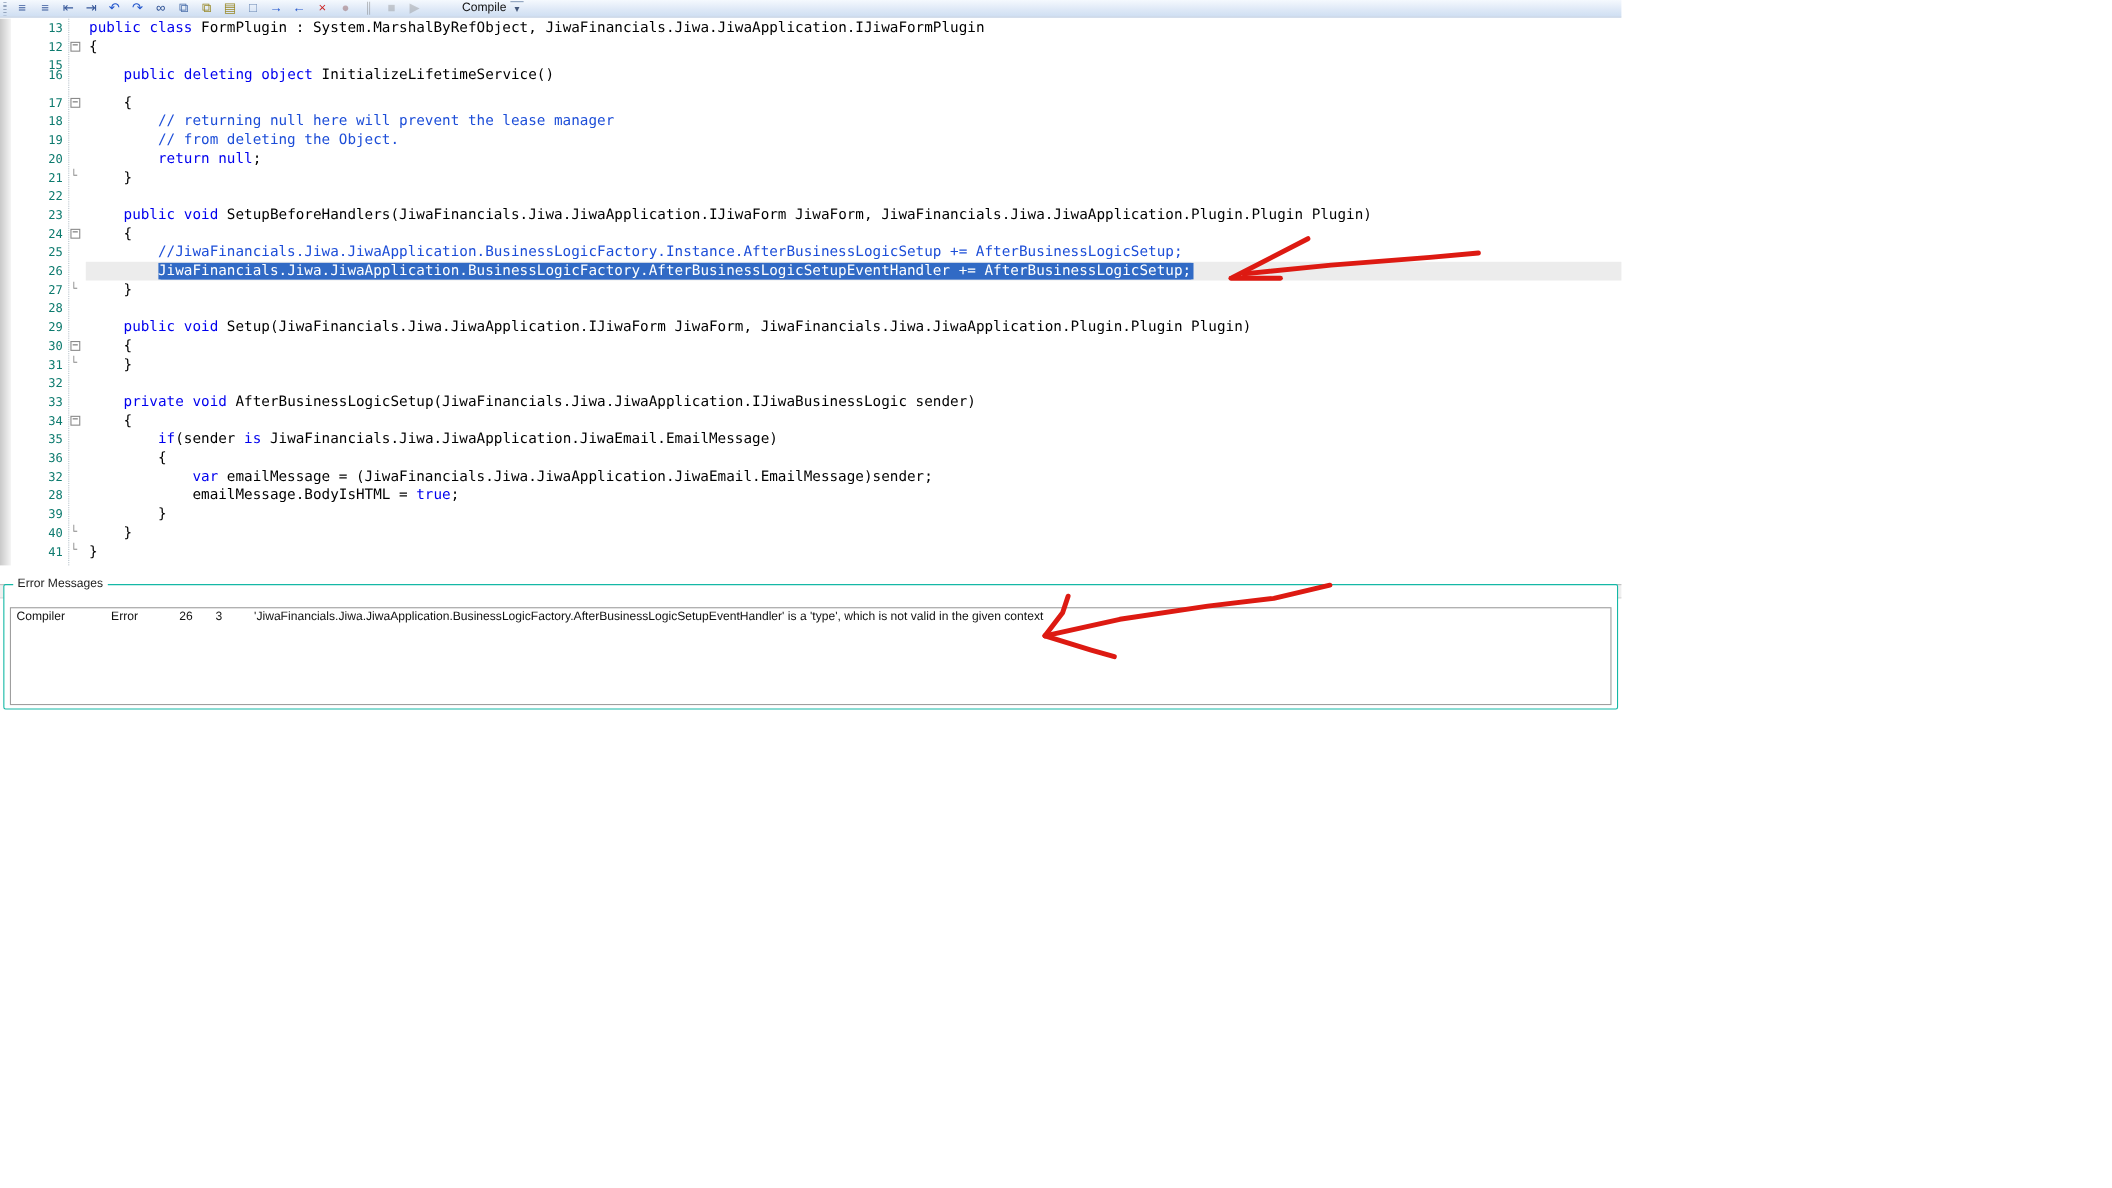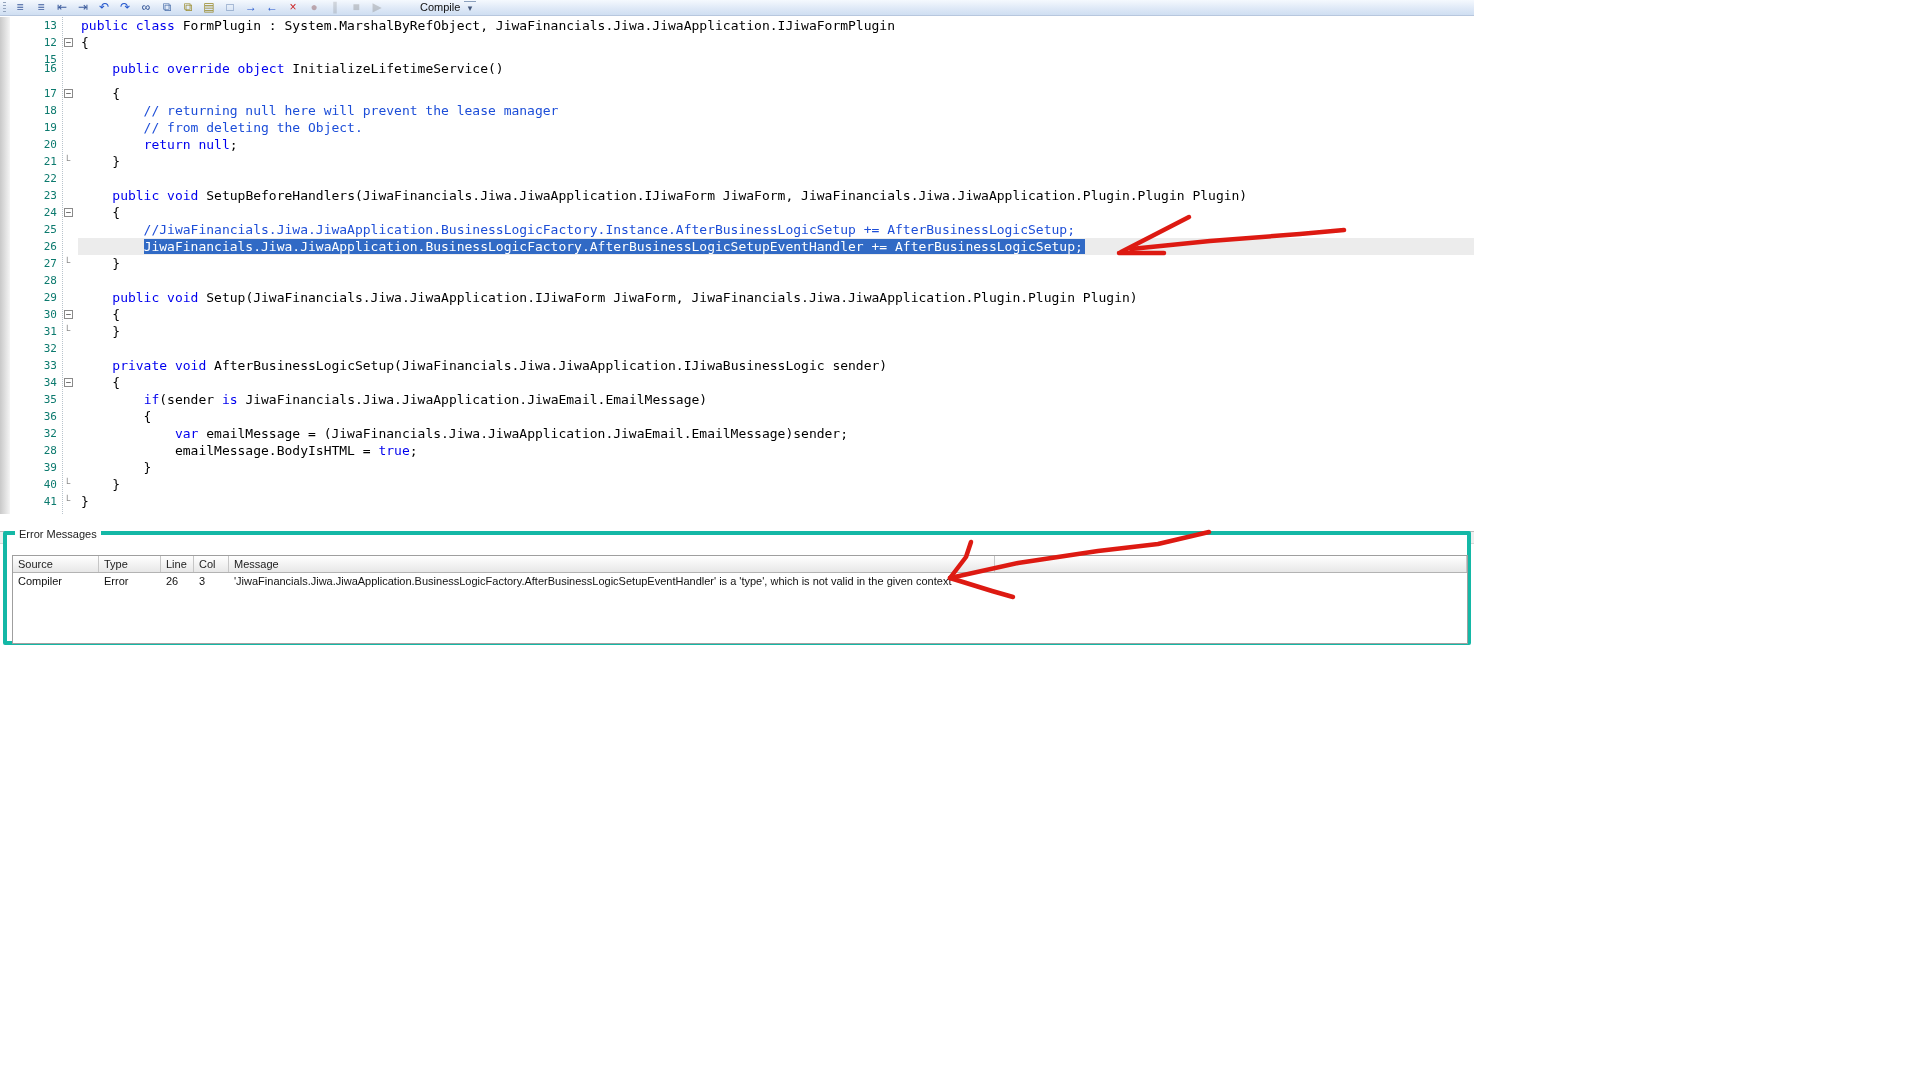--- a/index.html
+++ b/index.html
@@ -47,21 +47,21 @@
 
   
   #hscroll { position:absolute; left:0; top:514px; width:1474px; height:13px;
              background:#efefef; border-top:1px solid #bdbdbd; border-bottom:1px solid #d7d7d7; }
   #hscroll-left { position:absolute; left:7px; top:1px; width:13px; height:10px;
                   background:linear-gradient(to bottom,#fdfdfd,#dcdcdc); border:1px solid #a7a7a7;
                   font-size:7px; line-height:9px; text-align:center; color:#555; }
 
   
   #error-panel { position:absolute; left:3px; top:531px; width:1468px; height:114px;
-                 border:4px solid #14b8a6; border-radius:2px; background:#fff; }
+                 border:1px solid #14b8a6; border-radius:2px; background:#fff; }
   #error-panel-title { position:absolute; left:8px; top:-7px; padding:0 4px; background:#fff;
                        font-size:11px; color:#222; }
   #error-grid { position:absolute; left:5px; top:20px; width:1456px; height:89px;
                 border:1px solid #9f9f9f; background:#fff; overflow:hidden; }
   #grid-head { height:17px; white-space:nowrap;
                background:linear-gradient(to bottom,#ffffff,#e7e7e7); border-bottom:1px solid #b3b3b3; }
   .hcell { display:inline-block; height:16px; padding-left:5px; font-size:11px; line-height:16px;
            color:#1c1c1c; border-right:1px solid #c6c6c6; vertical-align:top; overflow:hidden; }
   .erow { height:17px; white-space:nowrap; }
   .ecell { display:inline-block; height:17px; padding-left:5px; font-size:11px; line-height:16px;
@@ -95,21 +95,21 @@
           <span class="ln">12</span>
           <span class="foldbox">−</span>
           <span class="codetext"><span class="tok-t">{</span></span>
         </div>
         <div class="codeline" style="top: 34px;">
           <span class="ln">15</span>
           <span class="codetext"></span>
         </div>
         <div class="codeline" style="top: 43px;">
           <span class="ln">16</span>
-          <span class="codetext"><span class="tok-t">    </span><span class="tok-k">public</span><span class="tok-t"> </span><span class="tok-k">override</span><span class="tok-t"> </span><span class="tok-k">object</span><span class="tok-t"> InitializeLifetimeService()</span></span>
+          <span class="codetext"><span class="tok-t">    </span><span class="tok-k">public</span><span class="tok-t"> </span><span class="tok-k">deleting</span><span class="tok-t"> </span><span class="tok-k">object</span><span class="tok-t"> InitializeLifetimeService()</span></span>
         </div>
         <div class="codeline" style="top: 68px;">
           <span class="ln">17</span>
           <span class="foldbox">−</span>
           <span class="codetext"><span class="tok-t">    {</span></span>
         </div>
         <div class="codeline" style="top: 85px;">
           <span class="ln">18</span>
           <span class="codetext"><span class="tok-c">        // returning null here will prevent the lease manager</span></span>
         </div>
@@ -216,21 +216,20 @@
         </div>
       </div>
     <div id="hscroll">
       <div id="hscroll-left">◄</div>
     </div>
   </div>
 
   <div id="error-panel">
     <span id="error-panel-title">Error Messages</span>
     <div id="error-grid">
-      <div id="grid-head"><span class="hcell" style="width: 86px;">Source</span><span class="hcell" style="width: 62px;">Type</span><span class="hcell" style="width: 33px;">Line</span><span class="hcell" style="width: 35px;">Col</span><span class="hcell" style="width: 766px;">Message</span><span class="hcell" style="width: 472px;"></span></div>
       <div id="grid-rows">
           <div class="erow"><span class="ecell" style="width: 86px;">Compiler</span><span class="ecell" style="width: 62px;">Error</span><span class="ecell" style="width: 33px;">26</span><span class="ecell" style="width: 35px;">3</span><span class="ecell" style="width: 766px;">'JiwaFinancials.Jiwa.JiwaApplication.BusinessLogicFactory.AfterBusinessLogicSetupEventHandler' is a 'type', which is not valid in the given context</span><span class="ecell" style="width: 472px;"></span></div>
         </div>
     </div>
   </div>
 
 </div>
 
 <svg id="annotations" viewBox="0 0 1920 1080" xmlns="http://www.w3.org/2000/svg">
     <g>

